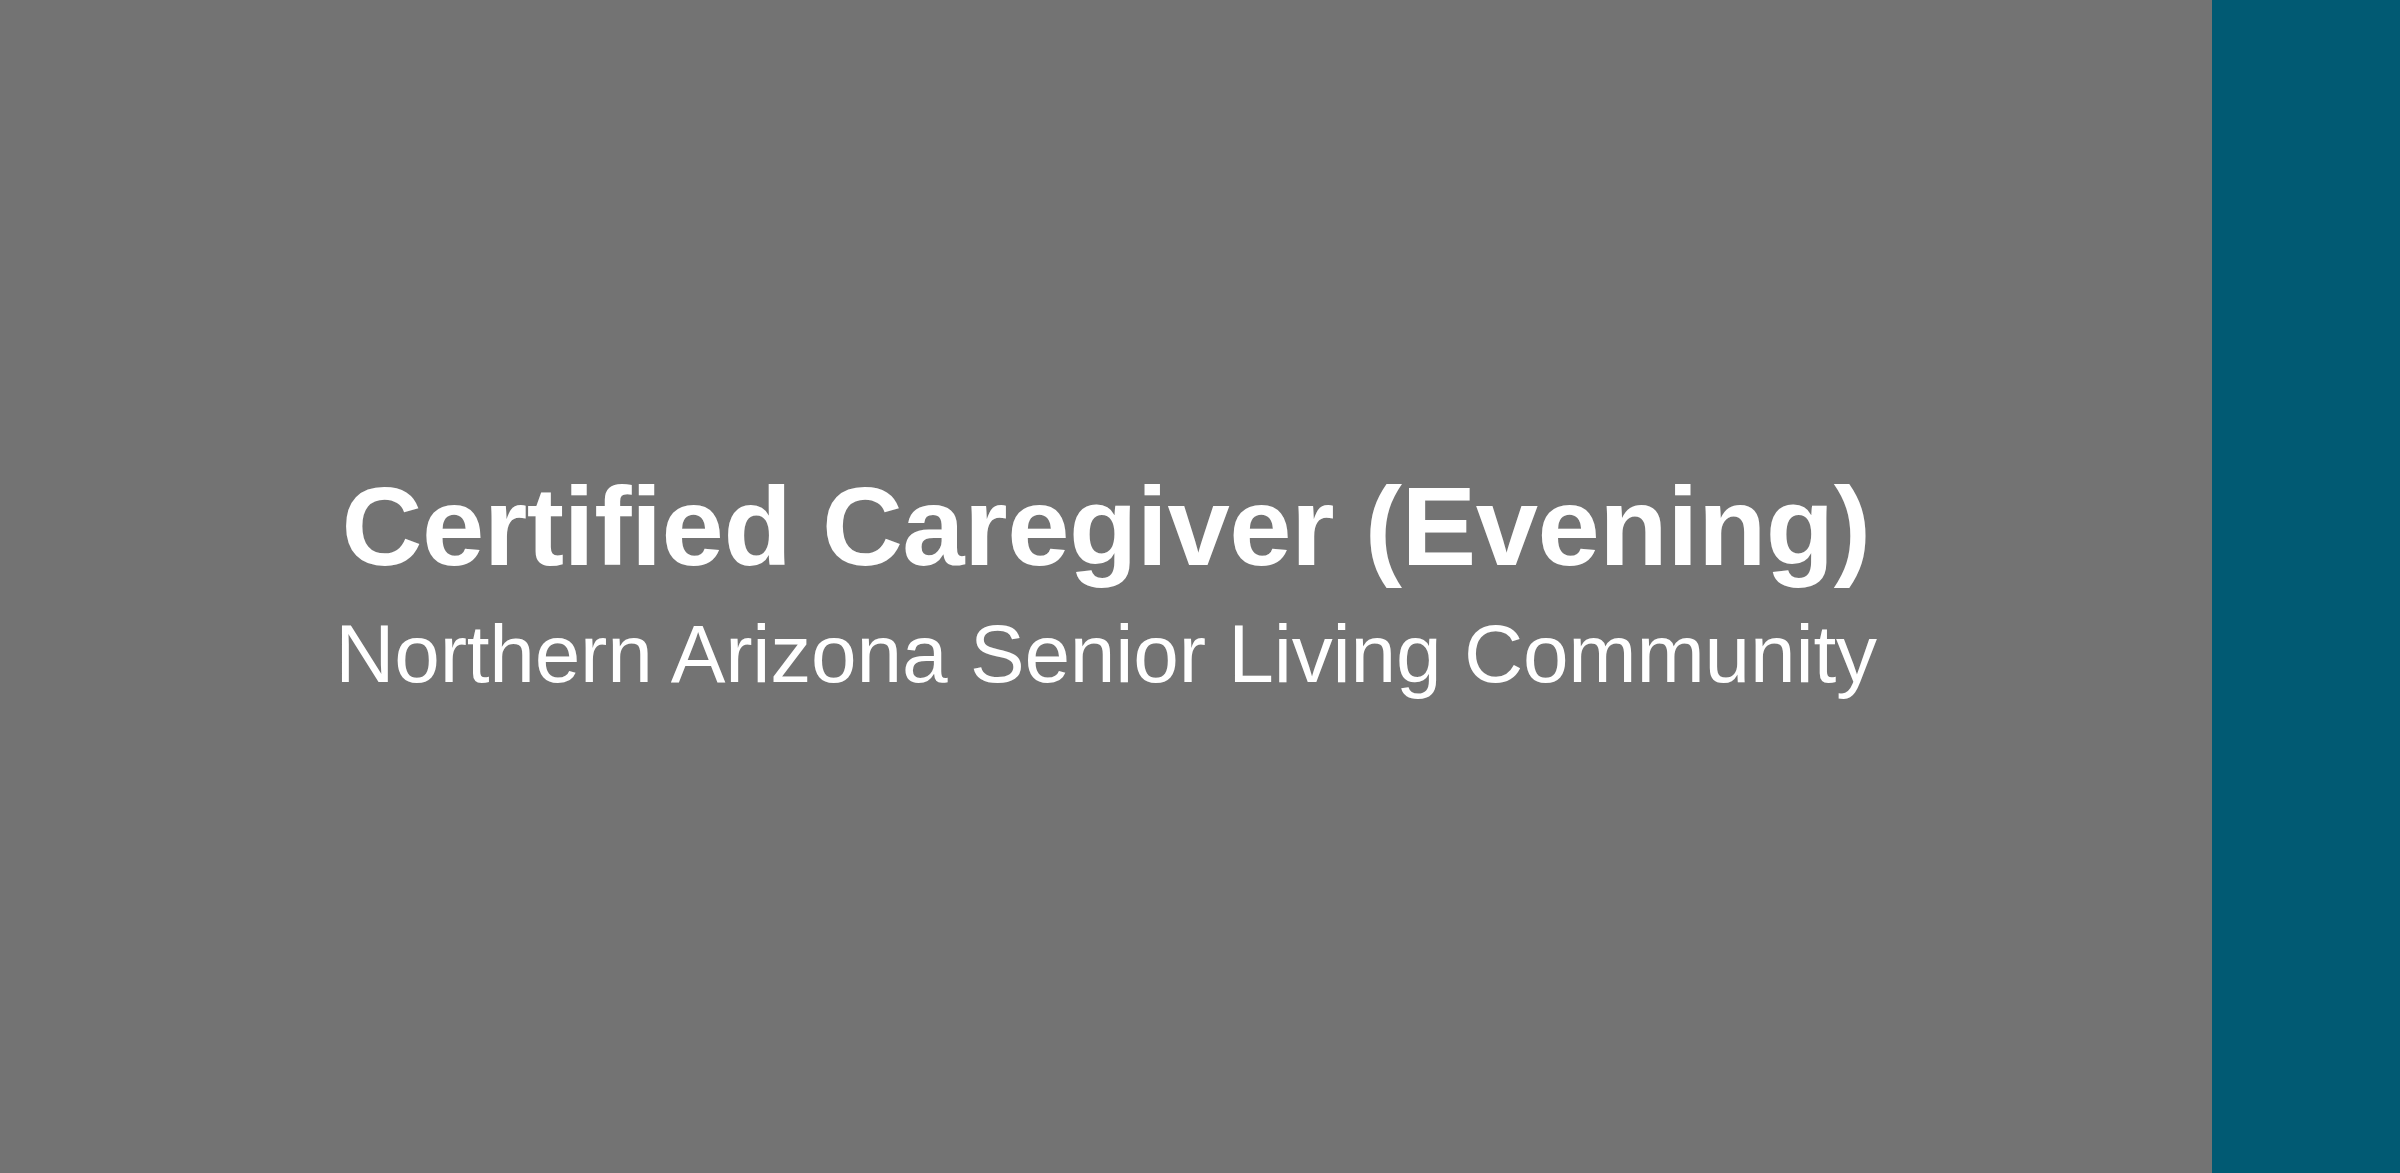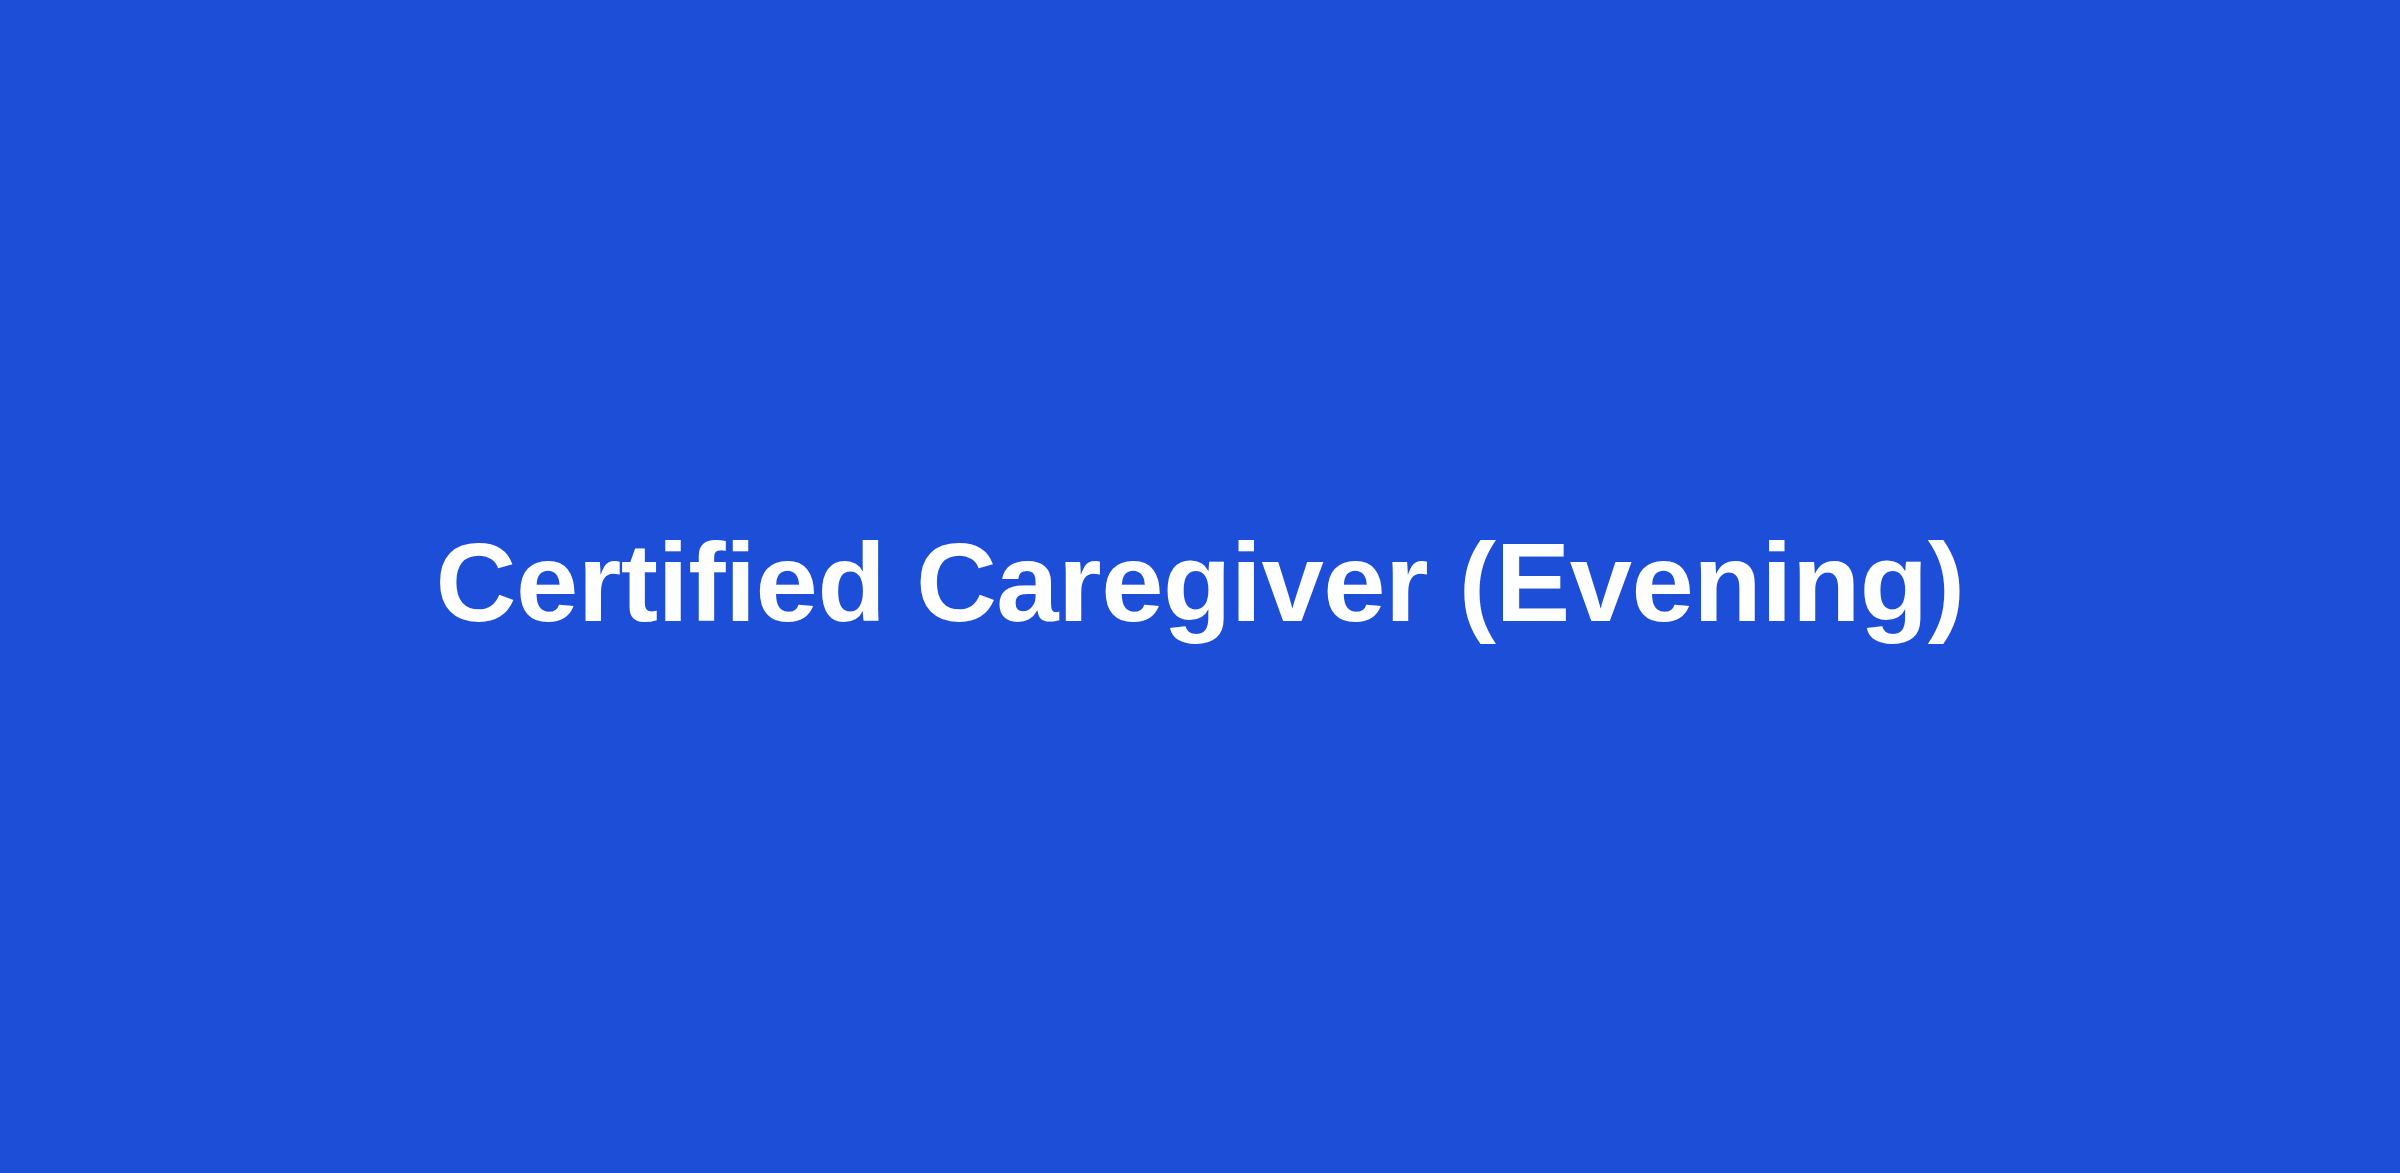--- a/index.html
+++ b/index.html
@@ -13,23 +13,23 @@
     height: 1173px;
     overflow: hidden;
     font-family: "Liberation Sans", sans-serif;
     background: #015a73;
   }
 
   
   .banner {
     position: relative;
     box-sizing: border-box;
-    width: 2400px;
+    width: 2212px;
     height: 1173px;
-    background-color: #1d4ed8;
+    background-color: #737373;
     display: flex;
     flex-direction: column;
     align-items: center;
     justify-content: center;
     text-align: center;
     
     padding-bottom: 8px;
   }
 
   .banner-inner {
@@ -66,15 +66,16 @@
   }
 </style>
 </head>
 <body>
 
 <div class="banner">
   <div class="banner-inner">
 
     <h1 class="banner-title">Certified Caregiver (Evening)</h1>
 
+    <p class="banner-subtitle">Northern Arizona Senior Living Community</p>
 
   </div>
 </div>
 
 </body></html>

